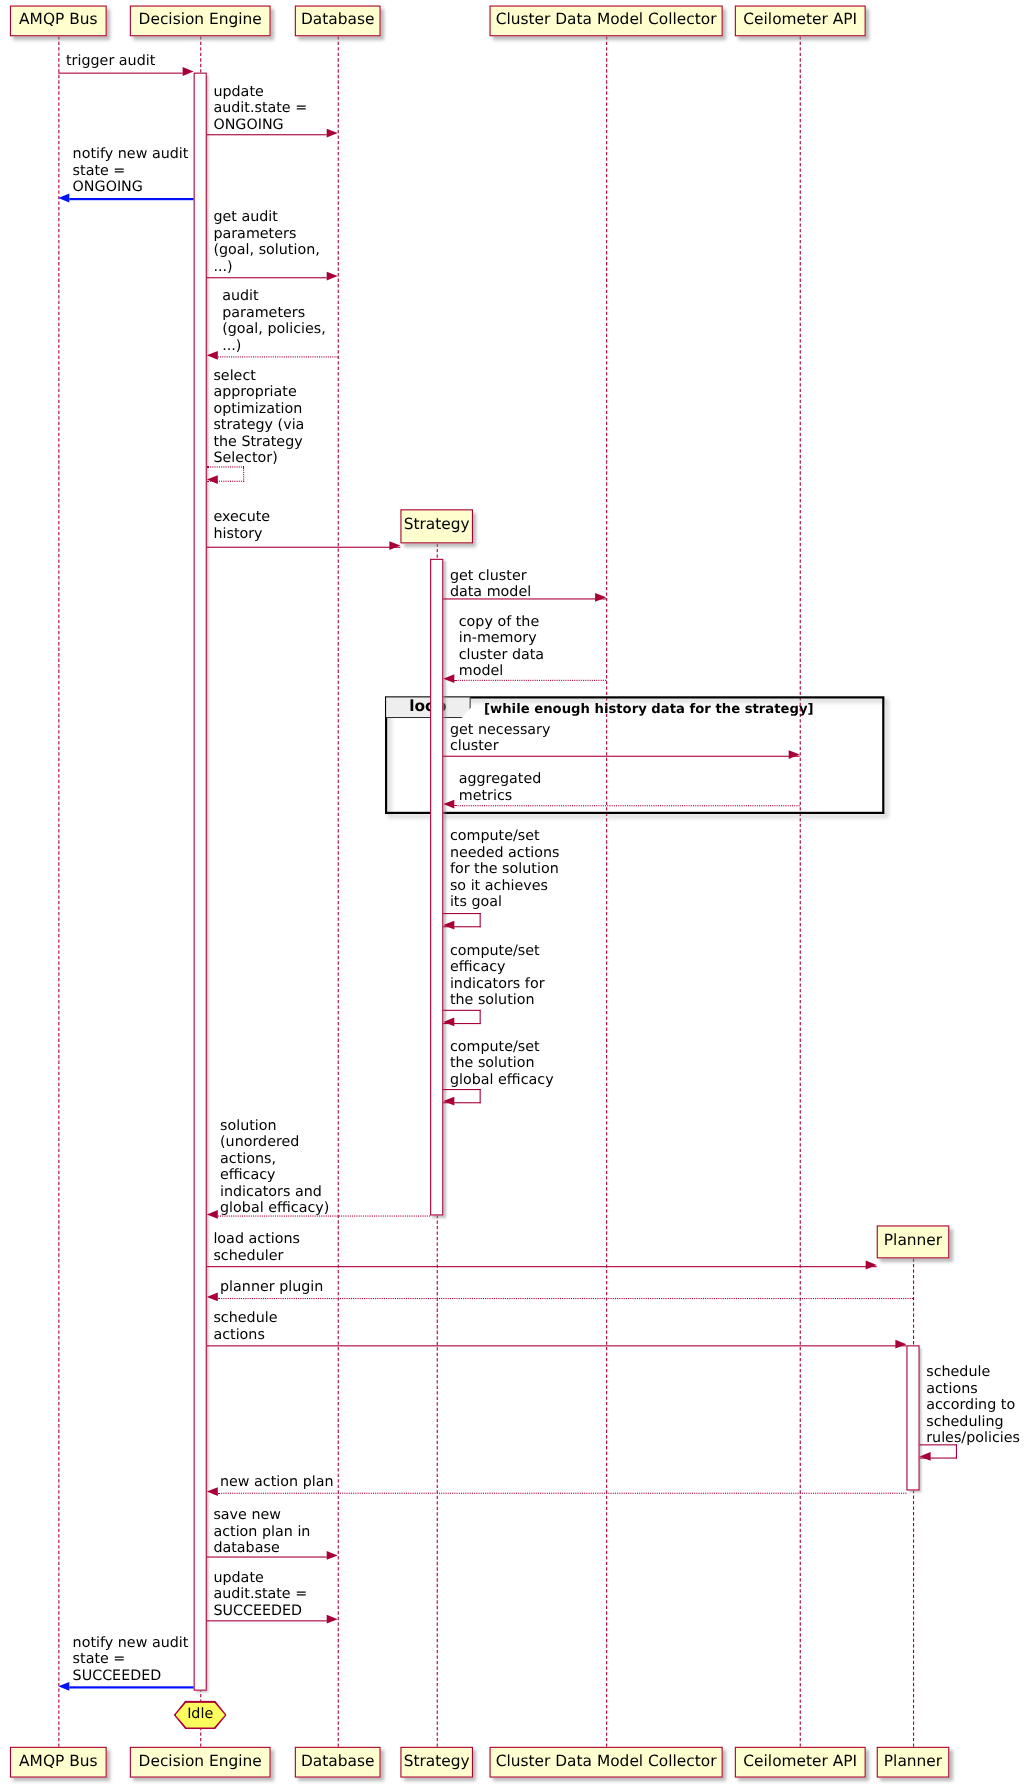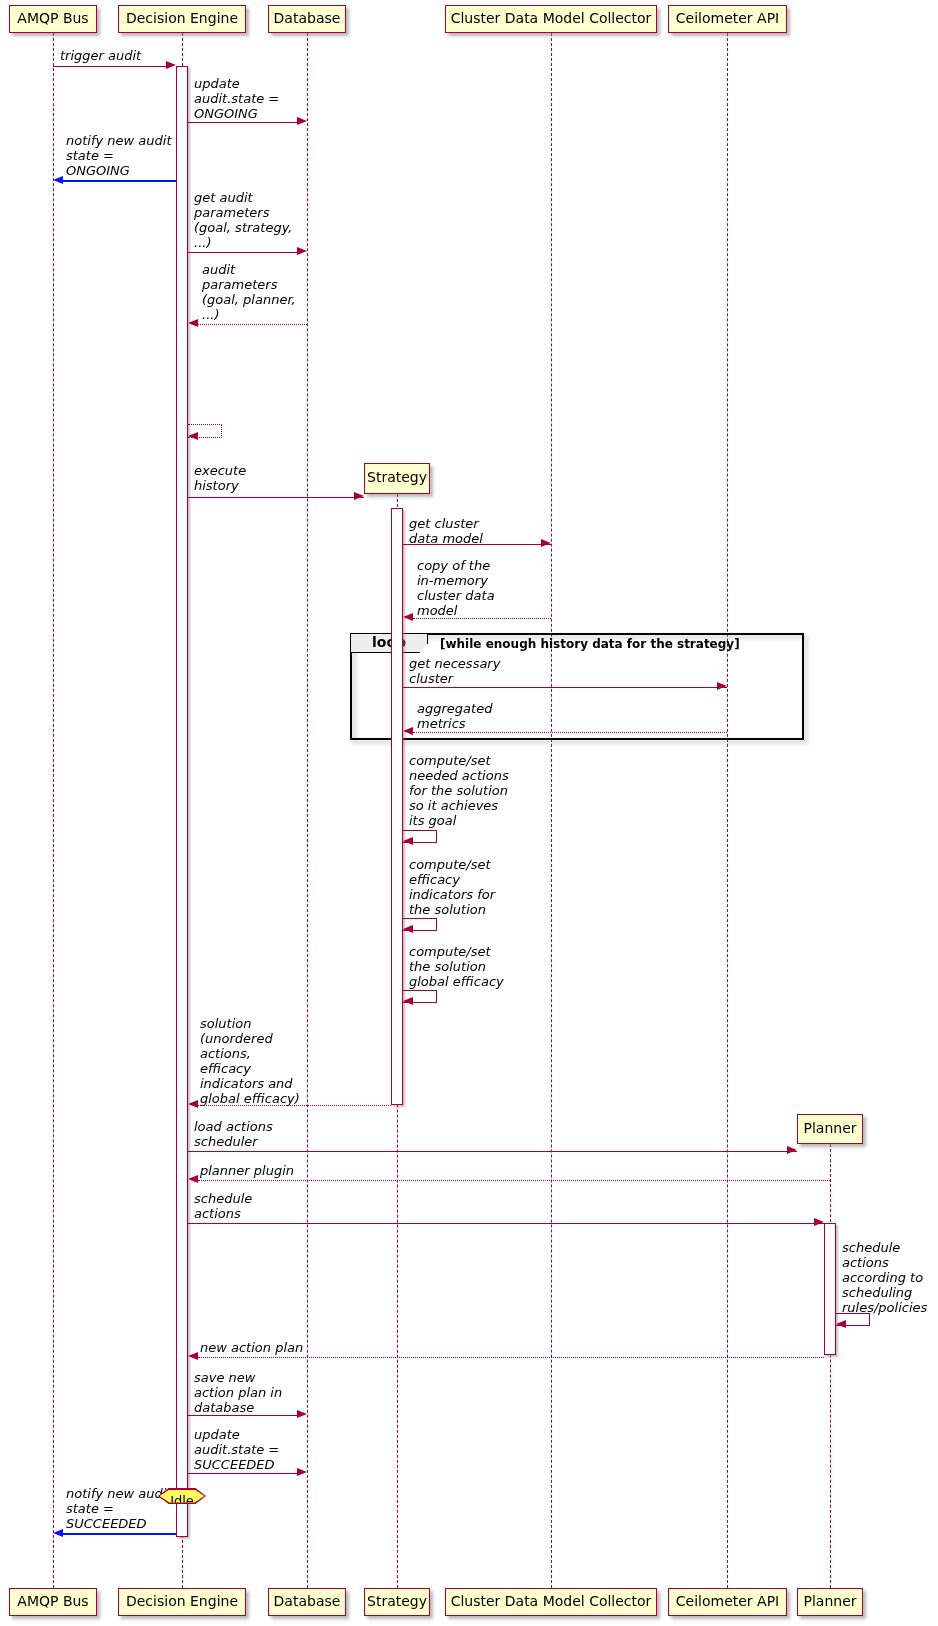--- a/index.html
+++ b/index.html
@@ -8,21 +8,21 @@
   
   .pbox{position:absolute;height:28px;box-sizing:border-box;background:#FEFECE;
         border:1.8px solid #A80036;text-align:center;line-height:24px;font-size:14px;
         box-shadow:3px 3px 3px rgba(130,130,130,.55);z-index:6;}
   
   .life{position:absolute;width:0;border-left:1px dashed #A80036;z-index:1;}
   
   .bar{position:absolute;width:12px;box-sizing:border-box;background:#ffffff;
        border:1px solid #A80036;box-shadow:2px 2px 2px rgba(130,130,130,.5);z-index:4;}
   
-  .msg{position:absolute;white-space:pre-line;font-size:13px;line-height:15px;z-index:5;font-style:italic;}
+  .msg{position:absolute;white-space:pre-line;font-size:13px;line-height:15px;z-index:5;}
   
   .hline{position:absolute;height:0;border-top:1.4px solid #A80036;z-index:5;}
   .hline.dot{border-top:1.2px dotted #A80036;}
   .hline.blue{border-top:2px solid #0013FF;}
   
   .ah{position:absolute;width:0;height:0;z-index:5;}
   .ah.r{border-top:4.5px solid transparent;border-bottom:4.5px solid transparent;border-left:10px solid #A80036;}
   .ah.l{border-top:4.5px solid transparent;border-bottom:4.5px solid transparent;border-right:10px solid #A80036;}
   .ah.blue{border-right-color:#0013FF;}
   
@@ -75,32 +75,38 @@
   <div class="ah r" style="left:297px;top:117px"></div>
 
   <div class="msg" style="left:66px;top:133px">notify new audit
 state =
 ONGOING</div>
   <div class="hline blue" style="left:63px;top:180px;width:113px"></div>
   <div class="ah l blue" style="left:53px;top:176px"></div>
 
   <div class="msg" style="left:194px;top:190px">get audit
 parameters
-(goal, strategy,
+(goal, solution,
 ...)</div>
   <div class="hline" style="left:188px;top:252px;width:109px"></div>
   <div class="ah r" style="left:297px;top:247px"></div>
 
   <div class="msg" style="left:202px;top:262px">audit
 parameters
-(goal, planner,
+(goal, policies,
 ...)</div>
   <div class="hline dot" style="left:198px;top:324px;width:109px"></div>
   <div class="ah l" style="left:188px;top:319px"></div>
 
+  <div class="msg" style="left:194px;top:334px">select
+appropriate
+optimization
+strategy (via
+the Strategy
+Selector)</div>
   <div class="selfbox dot" style="left:188px;top:424px;width:34px;height:14px"></div>
   <div class="ah l" style="left:188px;top:432px"></div>
 
   <div class="msg" style="left:194px;top:463px">execute
 history</div>
   <div class="hline" style="left:188px;top:497px;width:176px"></div>
   <div class="ah r" style="left:354px;top:492px"></div>
   <div class="pbox" style="left:364px;top:463px;width:66px;height:31px;line-height:27px">Strategy</div>
 
   <div class="msg" style="left:409px;top:516px">get cluster
@@ -193,21 +199,21 @@
 SUCCEEDED</div>
   <div class="hline" style="left:188px;top:1473px;width:109px"></div>
   <div class="ah r" style="left:297px;top:1468px"></div>
 
   <div class="msg" style="left:66px;top:1486px">notify new audit
 state =
 SUCCEEDED</div>
   <div class="hline blue" style="left:63px;top:1533px;width:113px"></div>
   <div class="ah l blue" style="left:53px;top:1529px"></div>
 
-  <div class="hexO" style="left:158px;top:1488px;width:48px;height:16px">
+  <div class="hexO" style="left:158px;top:1546px;width:48px;height:26px">
     <div class="hexI">Idle</div>
   </div>
 
   <div class="pbox" style="left:9px;top:5px;width:88px">AMQP Bus</div>
   <div class="pbox" style="left:118px;top:5px;width:128px">Decision Engine</div>
   <div class="pbox" style="left:268px;top:5px;width:78px">Database</div>
   <div class="pbox" style="left:445px;top:5px;width:212px">Cluster Data Model Collector</div>
   <div class="pbox" style="left:668px;top:5px;width:119px">Ceilometer API</div>
 
   <div class="pbox" style="left:9px;top:1588px;width:88px">AMQP Bus</div>

